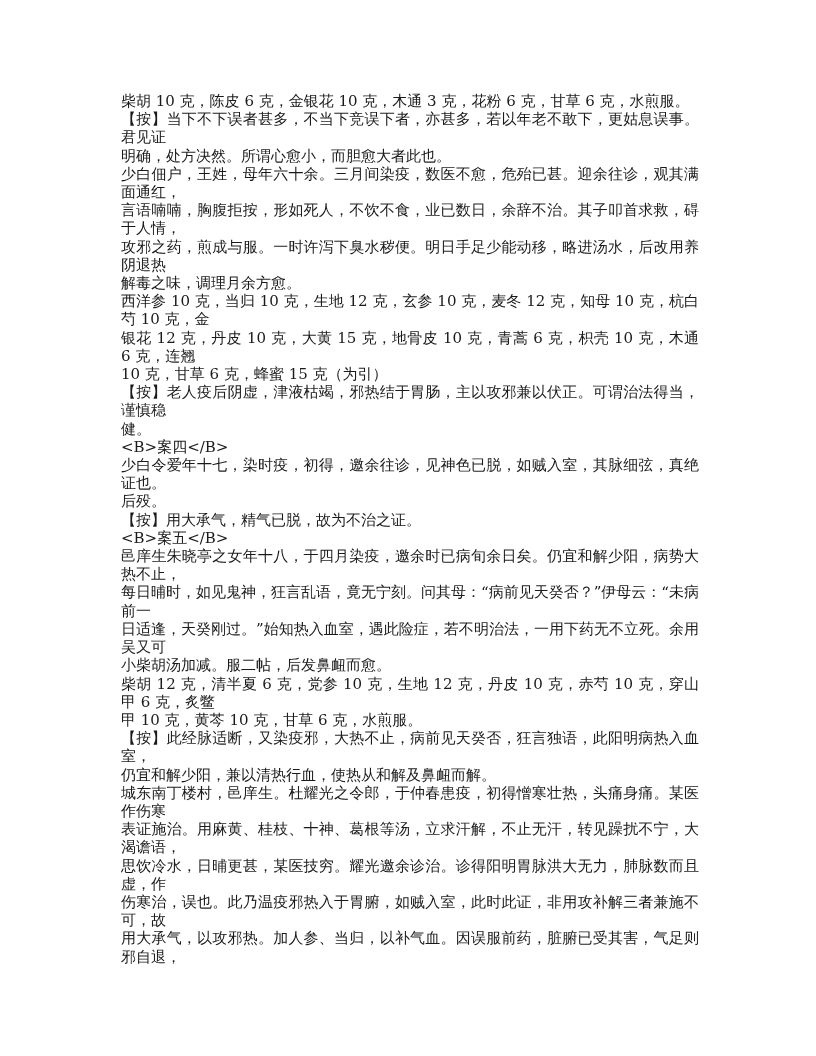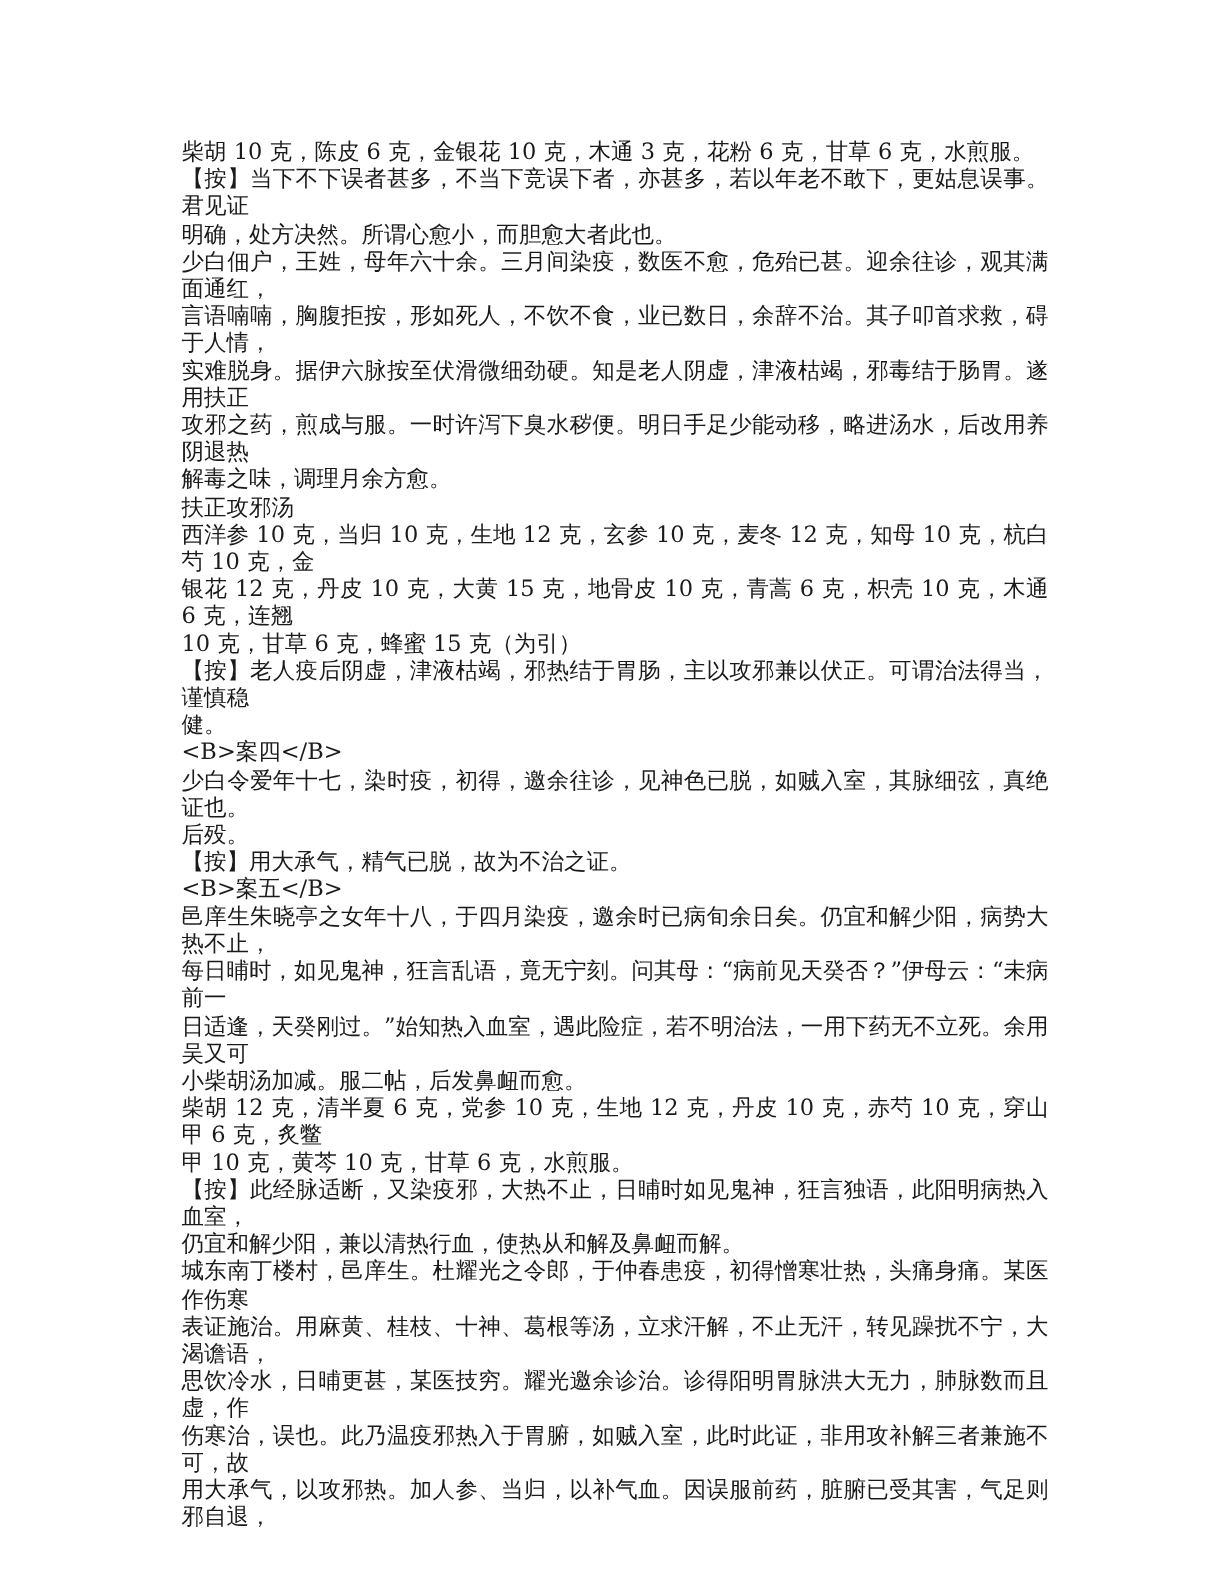--- a/index.html
+++ b/index.html
@@ -19,41 +19,39 @@
 </style>
 </head>
 <body>
 
 <div class="page">
   <span class="line">柴胡 10 克，陈皮 6 克，金银花 10 克，木通 3 克，花粉 6 克，甘草 6 克，水煎服。</span>
   <span class="line">【按】当下不下误者甚多，不当下竞误下者，亦甚多，若以年老不敢下，更姑息误事。君见证</span>
   <span class="line">明确，处方决然。所谓心愈小，而胆愈大者此也。</span>
   <span class="line">少白佃户，王姓，母年六十余。三月间染疫，数医不愈，危殆已甚。迎余往诊，观其满面通红，</span>
   <span class="line">言语喃喃，胸腹拒按，形如死人，不饮不食，业已数日，余辞不治。其子叩首求救，碍于人情，</span>
-  <span class="line">实难脱身。据伊六脉按至伏滑微细劲硬。知是老人阴虚，津液枯竭，邪毒结于肠胃。遂用扶正</span>
   <span class="line">攻邪之药，煎成与服。一时许泻下臭水秽便。明日手足少能动移，略进汤水，后改用养阴退热</span>
   <span class="line">解毒之味，调理月余方愈。</span>
-  <span class="line">扶正攻邪汤</span>
   <span class="line">西洋参 10 克，当归 10 克，生地 12 克，玄参 10 克，麦冬 12 克，知母 10 克，杭白芍 10 克，金</span>
   <span class="line">银花 12 克，丹皮 10 克，大黄 15 克，地骨皮 10 克，青蒿 6 克，枳壳 10 克，木通 6 克，连翘</span>
   <span class="line">10 克，甘草 6 克，蜂蜜 15 克（为引）</span>
   <span class="line">【按】老人疫后阴虚，津液枯竭，邪热结于胃肠，主以攻邪兼以伏正。可谓治法得当，谨慎稳</span>
   <span class="line">健。</span>
   <span class="line">&lt;B&gt;案四&lt;/B&gt;</span>
   <span class="line">少白令爱年十七，染时疫，初得，邀余往诊，见神色已脱，如贼入室，其脉细弦，真绝证也。</span>
   <span class="line">后殁。</span>
   <span class="line">【按】用大承气，精气已脱，故为不治之证。</span>
   <span class="line">&lt;B&gt;案五&lt;/B&gt;</span>
   <span class="line">邑庠生朱晓亭之女年十八，于四月染疫，邀余时已病旬余日矣。仍宜和解少阳，病势大热不止，</span>
   <span class="line">每日晡时，如见鬼神，狂言乱语，竟无宁刻。问其母：“病前见天癸否？”伊母云：“未病前一</span>
   <span class="line">日适逢，天癸刚过。”始知热入血室，遇此险症，若不明治法，一用下药无不立死。余用吴又可</span>
   <span class="line">小柴胡汤加减。服二帖，后发鼻衄而愈。</span>
   <span class="line">柴胡 12 克，清半夏 6 克，党参 10 克，生地 12 克，丹皮 10 克，赤芍 10 克，穿山甲 6 克，炙鳖</span>
   <span class="line">甲 10 克，黄芩 10 克，甘草 6 克，水煎服。</span>
-  <span class="line">【按】此经脉适断，又染疫邪，大热不止，日晡时如见鬼神，狂言独语，此阳明病热入血室，</span>
+  <span class="line">【按】此经脉适断，又染疫邪，大热不止，病前见天癸否，狂言独语，此阳明病热入血室，</span>
   <span class="line">仍宜和解少阳，兼以清热行血，使热从和解及鼻衄而解。</span>
   <span class="line">城东南丁楼村，邑庠生。杜耀光之令郎，于仲春患疫，初得憎寒壮热，头痛身痛。某医作伤寒</span>
   <span class="line">表证施治。用麻黄、桂枝、十神、葛根等汤，立求汗解，不止无汗，转见躁扰不宁，大渴谵语，</span>
   <span class="line">思饮冷水，日晡更甚，某医技穷。耀光邀余诊治。诊得阳明胃脉洪大无力，肺脉数而且虚，作</span>
   <span class="line">伤寒治，误也。此乃温疫邪热入于胃腑，如贼入室，此时此证，非用攻补解三者兼施不可，故</span>
   <span class="line">用大承气，以攻邪热。加人参、当归，以补气血。因误服前药，脏腑已受其害，气足则邪自退，</span>
 
 </div>
 
 </body></html>

